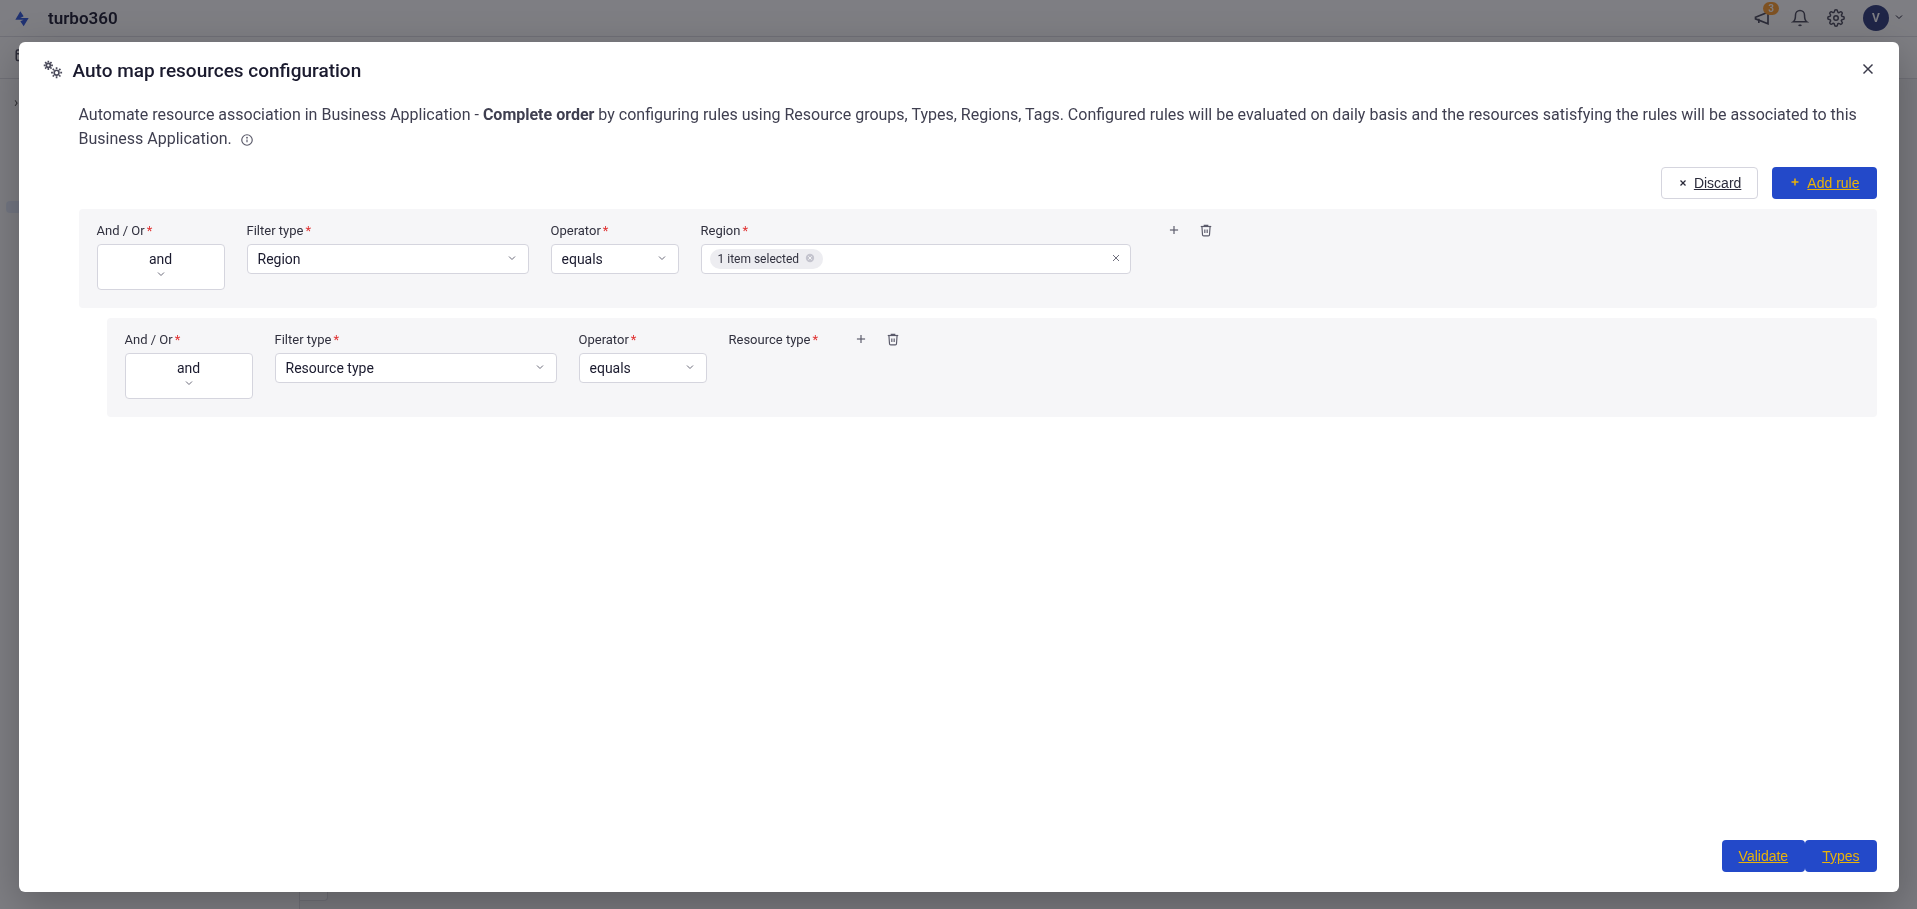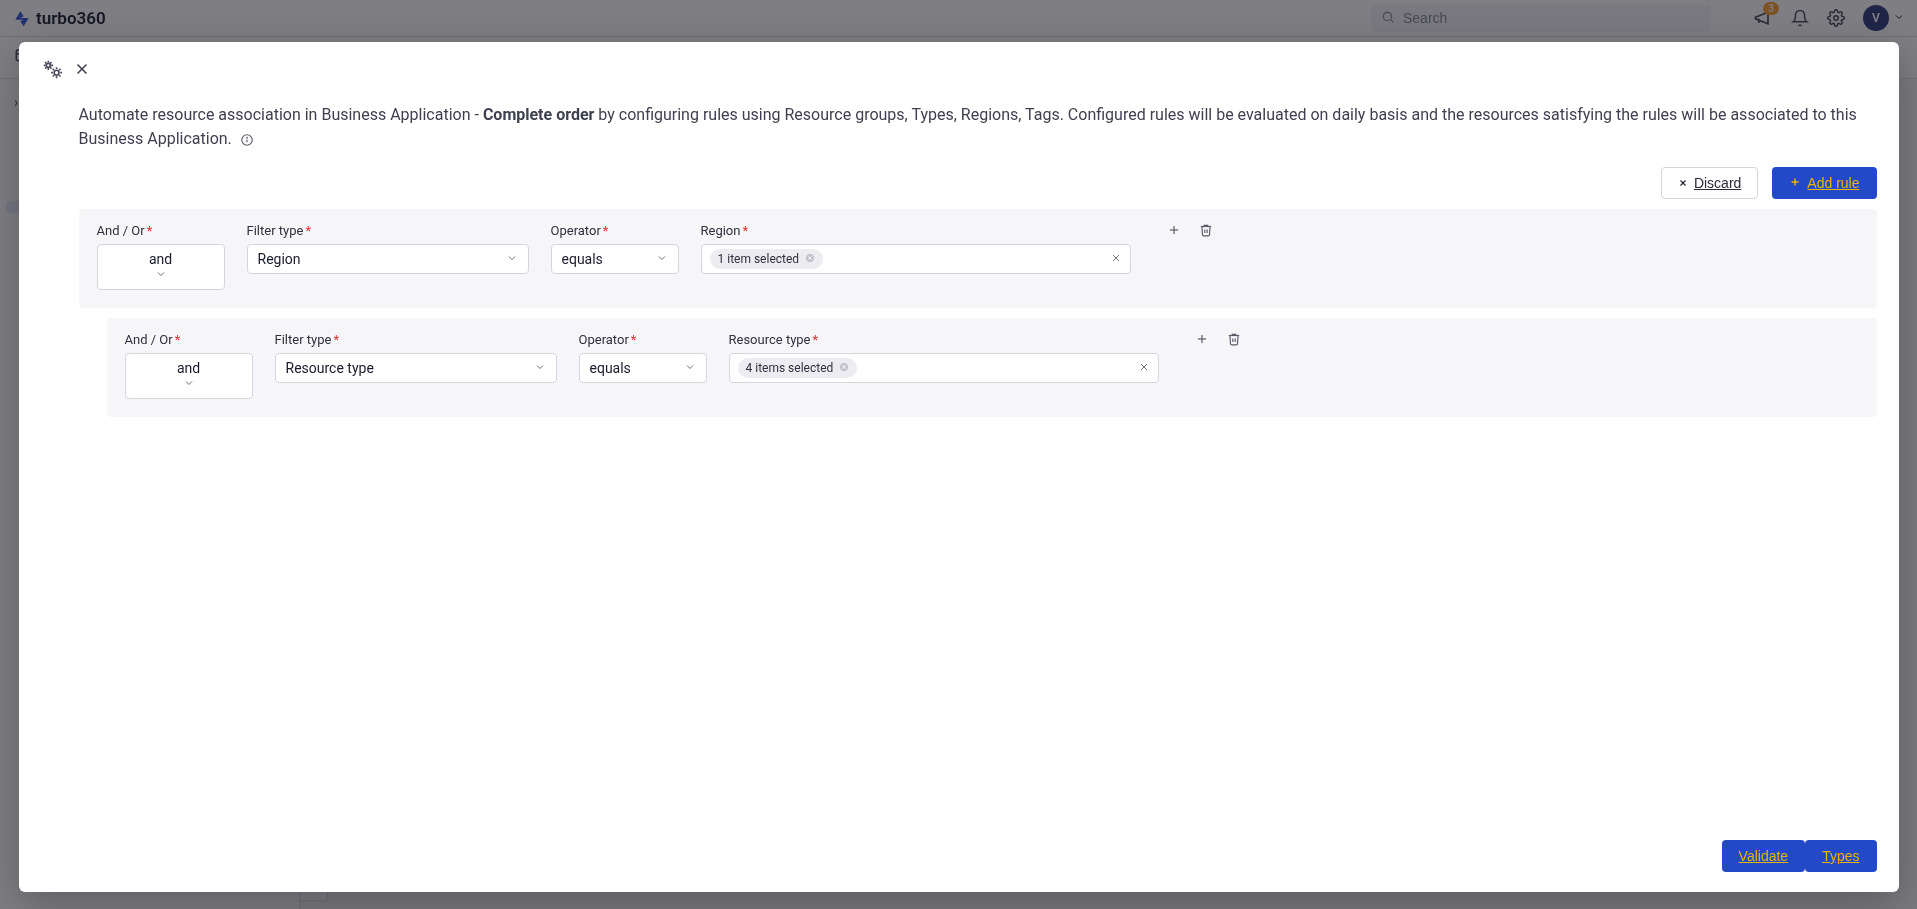--- a/index.html
+++ b/index.html
@@ -16,21 +16,21 @@
     
     .topnav {
       height: 37px;
       background: #ffffff;
       border-bottom: 1px solid #e0e0e5;
       display: flex;
       align-items: center;
       padding: 0 12px;
       gap: 12px;
     }
-    .logo-area { display: flex; align-items: center; gap: 4px; }
+    .logo-area { display: flex; align-items: center; gap: 16px; }
     .logo-icon svg { display: block; }
     .brand { font-weight: 600; font-size: 17px; color: #1a1a2e; }
     .topnav-spacer { flex: 1; }
     .search-wrap {
       display: flex; align-items: center; gap: 8px;
       background: #f3f3f6;
       border-radius: 4px;
       padding: 5px 10px;
       width: 340px;
       color: #8a8a9a;
@@ -197,29 +197,20 @@
 <div class="topnav">
   <div class="logo-area">
     <span class="logo-icon">
       <svg width="20" height="20" viewBox="0 0 24 24">
           <path fill="#2f57d9" d="M4 14l6-10 4 6-4 2 10 0-6 10-4-6 4-2z"></path>
         </svg>
     </span>
     <span class="brand">turbo360</span>
   </div>
   <div class="topnav-spacer"></div>
-  <div class="search-wrap">
-    <span>
-      <svg width="14" height="14" viewBox="0 0 24 24" fill="none" stroke="currentColor" stroke-width="2">
-          <circle cx="11" cy="11" r="7"></circle>
-          <line x1="21" y1="21" x2="16.65" y2="16.65"></line>
-        </svg>
-    </span>
-    <input type="text" placeholder="Search" style="">
-  </div>
   <div class="topnav-right">
     <div class="icon-btn">
       <svg width="20" height="20" viewBox="0 0 24 24" fill="none" stroke="currentColor" stroke-width="2">
           <path d="M3 11l15-6v14L3 13z"></path>
           <path d="M7 13v5"></path>
         </svg>
       <span class="badge">3</span>
     </div>
     <div class="icon-btn">
       <svg width="18" height="18" viewBox="0 0 24 24" fill="none" stroke="currentColor" stroke-width="2">
@@ -291,20 +282,21 @@
 
     <div class="modal-header">
       <span class="gear">
         <svg width="22" height="22" viewBox="0 0 24 24" fill="none" stroke="currentColor" stroke-width="1.8">
             <circle cx="8" cy="8" r="2.2"></circle>
             <path d="M8 3v2M8 11v2M3 8h2M11 8h2M4.5 4.5l1.4 1.4M10.1 10.1l1.4 1.4M4.5 11.5l1.4-1.4M10.1 5.9l1.4-1.4"></path>
             <circle cx="17" cy="16" r="2.6"></circle>
             <path d="M17 10v2M17 20v2M11 16h2M21 16h2M12.8 11.8l1.4 1.4M19.8 18.8l1.4 1.4M12.8 20.2l1.4-1.4M19.8 13.2l1.4-1.4"></path>
           </svg>
       </span>
+      <div class="modal-title">Auto map resources configuration</div>
       <span class="close-x">
         <svg width="18" height="18" viewBox="0 0 24 24" fill="none" stroke="currentColor" stroke-width="2">
             <line x1="18" y1="6" x2="6" y2="18"></line>
             <line x1="6" y1="6" x2="18" y2="18"></line>
           </svg>
       </span>
     </div>
 
     <div class="modal-desc">
       <span>Automate resource association in Business Application - </span><strong>Complete order</strong><span> by configuring rules using Resource groups, Types, Regions, Tags. Configured rules will be evaluated on daily basis and the resources satisfying the rules will be associated to this Business Application.</span>
@@ -430,38 +422,20 @@
           <div class="rule-label"><span>Operator</span><span class="req">*</span></div>
           <div class="sel w-op">
             <span>equals</span>
             <span class="caret"><svg width="12" height="12" viewBox="0 0 24 24" fill="none" stroke="currentColor" stroke-width="2">
                   <polyline points="6 9 12 15 18 9"></polyline>
                 </svg></span>
           </div>
         </div>
         <div class="rule-col">
           <div class="rule-label"><span>Resource type</span><span class="req">*</span></div>
-          <div class="chip-input w-val">
-            <span class="chip">
-              <span>4 items selected</span>
-              <span class="chip-x">
-                <svg width="10" height="10" viewBox="0 0 24 24" fill="currentColor">
-                    <circle cx="12" cy="12" r="10" fill="#c4c4ce"></circle>
-                    <path stroke="#fff" stroke-width="2" d="M8 8l8 8M16 8l-8 8"></path>
-                  </svg>
-              </span>
-            </span>
-            <span class="spacer"></span>
-            <span class="clear-x">
-              <svg width="12" height="12" viewBox="0 0 24 24" fill="none" stroke="currentColor" stroke-width="2">
-                  <line x1="18" y1="6" x2="6" y2="18"></line>
-                  <line x1="6" y1="6" x2="18" y2="18"></line>
-                </svg>
-            </span>
-          </div>
         </div>
         <div class="row-icons">
           <span class="ic">
             <svg width="14" height="14" viewBox="0 0 24 24" fill="none" stroke="currentColor" stroke-width="2">
                 <line x1="12" y1="5" x2="12" y2="19"></line>
                 <line x1="5" y1="12" x2="19" y2="12"></line>
               </svg>
           </span>
           <span class="ic">
             <svg width="14" height="14" viewBox="0 0 24 24" fill="none" stroke="currentColor" stroke-width="2">

